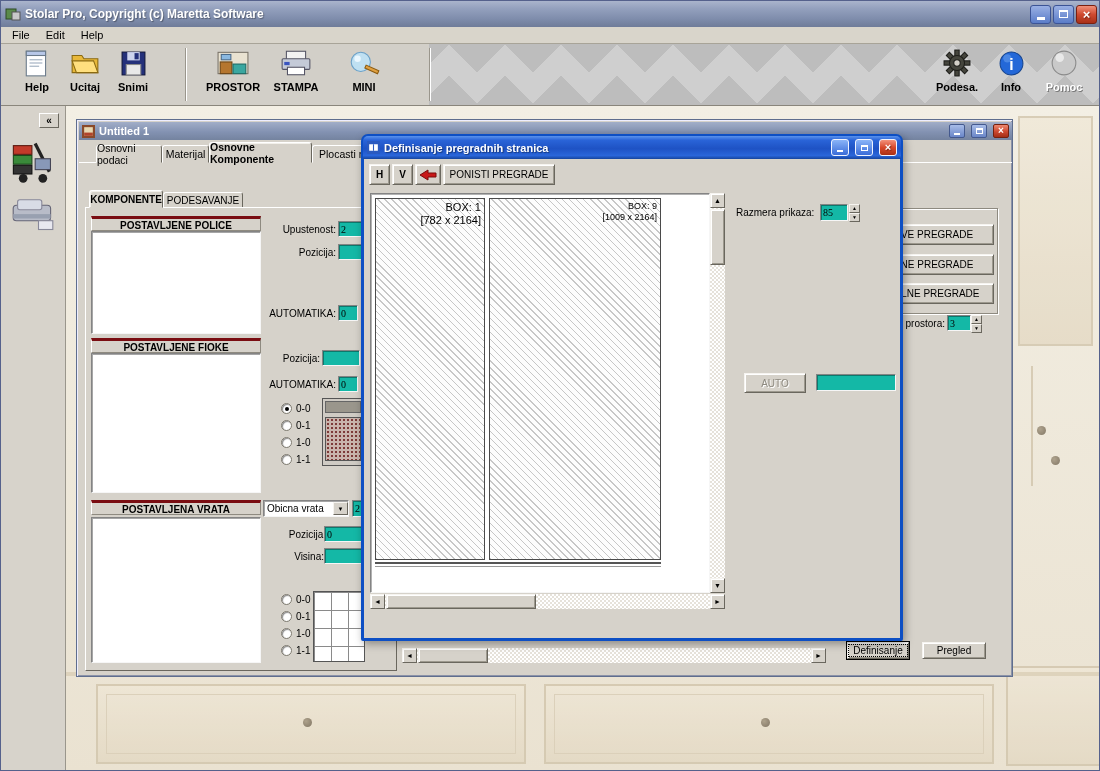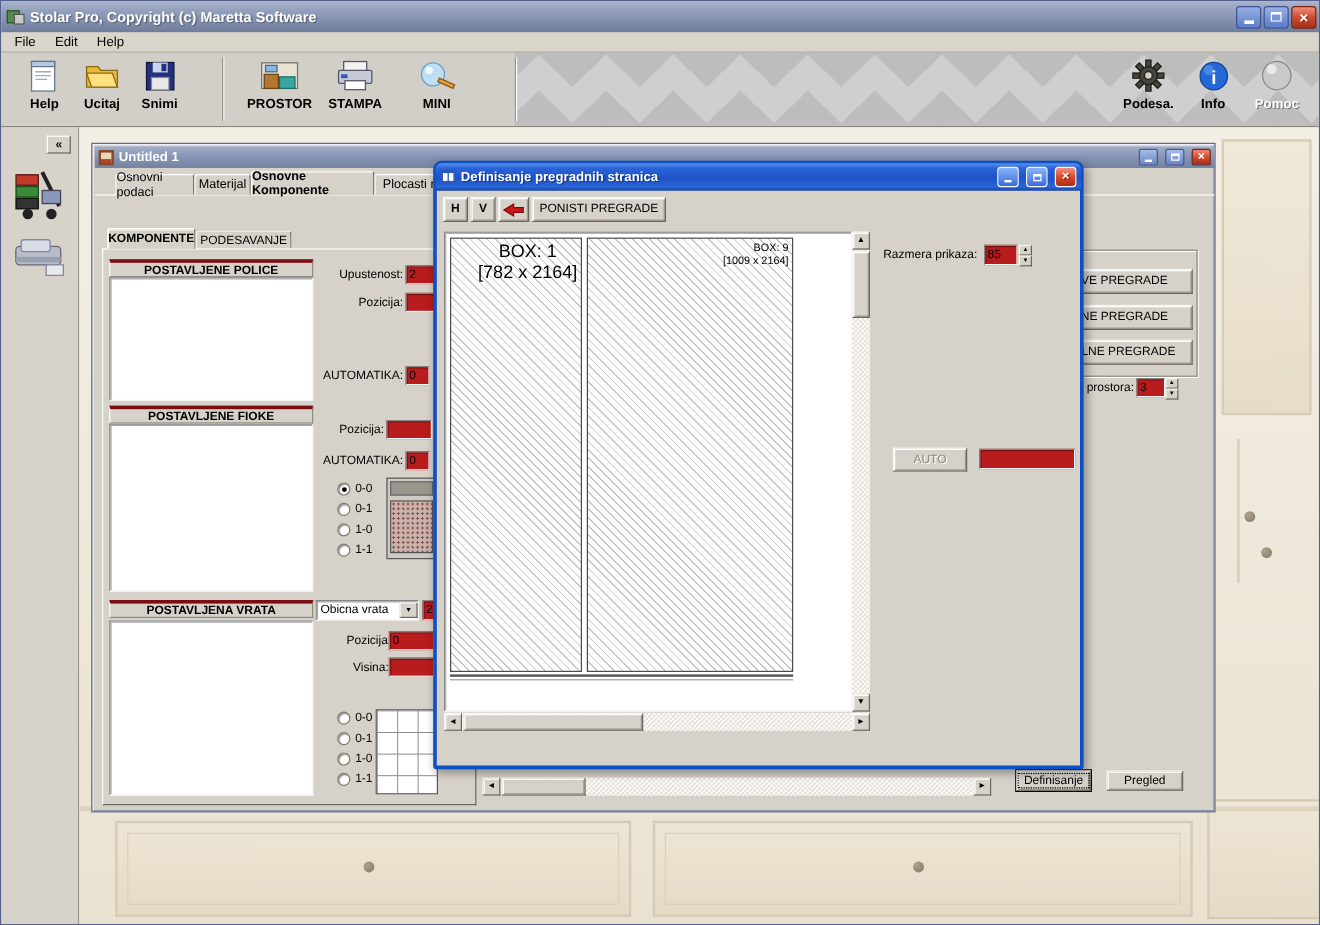--- a/index.html
+++ b/index.html
@@ -35,21 +35,21 @@
   .client{left:65px;top:105px;width:1035px;height:666px;background:linear-gradient(180deg,#f3efe4,#eae2d1)}
 
   
   .kd{position:absolute;opacity:.75}
   .kd-frame{border:2px solid #cfc2a8;background:linear-gradient(180deg,#efe7d6,#e3d8c2)}
   .knob{width:9px;height:9px;border-radius:50%;background:radial-gradient(circle at 35% 35%,#9a8c74,#5e523f);position:absolute}
 
   
   .raised{background:#d6d2ca;border:1px solid;border-color:#f6f4f0 #6a675e #6a675e #f6f4f0;box-shadow:inset 1px 1px 0 #fff,inset -1px -1px 0 #9d998e}
   .btn{display:flex;align-items:center;justify-content:center;font-size:10px;background:#d6d2ca;border:1px solid;border-color:#f6f4f0 #6a675e #6a675e #f6f4f0;box-shadow:inset 1px 1px 0 #fff,inset -1px -1px 0 #9d998e}
-  .fld{font-family:Liberation Sans, sans-serif;font-size:10px;padding:0 2px;background:#b91c1c;border:1px solid #848484;border-right-color:#f6f6f6;border-bottom-color:#f6f6f6;box-shadow:inset 1px 1px 0 rgba(0,0,0,.35)}
+  .fld{font-family:Liberation Serif, serif;font-size:10px;padding:0 2px;background:#14b8a6;border:1px solid #848484;border-right-color:#f6f6f6;border-bottom-color:#f6f6f6;box-shadow:inset 1px 1px 0 rgba(0,0,0,.35)}
   .listbox{background:#fff;border:1px solid #848484;border-right-color:#f6f6f6;border-bottom-color:#f6f6f6;box-shadow:inset 1px 1px 0 rgba(0,0,0,.35)}
   .lbl{font-size:10px;text-align:right;white-space:nowrap}
   .etched{border:1px solid #8e8a80;box-shadow:inset 1px 1px 0 #fff,1px 1px 0 #fff}
   .grp-hd{border-top:3px solid #7a0d12;background:#d6d2ca;font-weight:bold;font-size:10px;display:flex;align-items:center;justify-content:center;border-bottom:1px solid #8e8a80;border-left:1px solid #fff;border-right:1px solid #8e8a80;padding-top:1px}
   .radio{display:inline-block;width:11px;height:11px;border-radius:50%;background:#fff;border:1px solid #7d796e;box-shadow:inset 1px 1px 1px rgba(0,0,0,.45);position:relative;vertical-align:middle}
   .radio.on::after{content:"";position:absolute;left:3px;top:3px;width:4px;height:4px;border-radius:50%;background:#000}
   .rlabel{font-size:10px;margin-left:4px;vertical-align:middle}
   .combo{background:#fff;border:1px solid #848484;border-right-color:#f6f6f6;border-bottom-color:#f6f6f6;box-shadow:inset 1px 1px 0 rgba(0,0,0,.35);font-size:10px;display:flex;align-items:center;padding-left:3px}
   .combo .dd{margin-left:auto;width:15px;height:13px;font-size:6px;display:flex;align-items:center;justify-content:center;background:#d6d2ca;border:1px solid;border-color:#f6f4f0 #6a675e #6a675e #f6f4f0}
   .spin{display:flex;flex-direction:column;width:11px}
@@ -416,21 +416,21 @@
             <path d="M1 6 L9 1 L9 4 H17 V8 H9 V11 Z" fill="#c81818" stroke="#7a0a0a"></path>
           </svg>
       </span>
     </div>
     <div class="abs btn" style="left:79px;top:27px;width:112px;height:21px">
         <span>PONISTI PREGRADE</span>
       </div>
 
     <div class="abs" style="left:6px;top:56px;width:340px;height:400px;background:#fff;border:1px solid #848484;border-right-color:#f6f6f6;border-bottom-color:#f6f6f6;box-shadow:inset 1px 1px 0 rgba(0,0,0,.3);overflow:hidden">
       <div class="abs hatch" style="left:4px;top:4px;width:110px;height:362px">
-        <div class="abs" style="right:3px;top:2px;text-align:center;font-size:15px;line-height:1.2">
+        <div class="abs" style="right:3px;top:2px;text-align:right;font-size:11px;line-height:1.2">
           <div>BOX: 1</div>
           <div>[782 x 2164]</div>
         </div>
       </div>
       <div class="abs hatch" style="left:118px;top:4px;width:172px;height:362px">
         <div class="abs" style="right:3px;top:2px;text-align:right;font-size:9px;line-height:1.2">
           <div>BOX: 9</div>
           <div>[1009 x 2164]</div>
         </div>
       </div>

